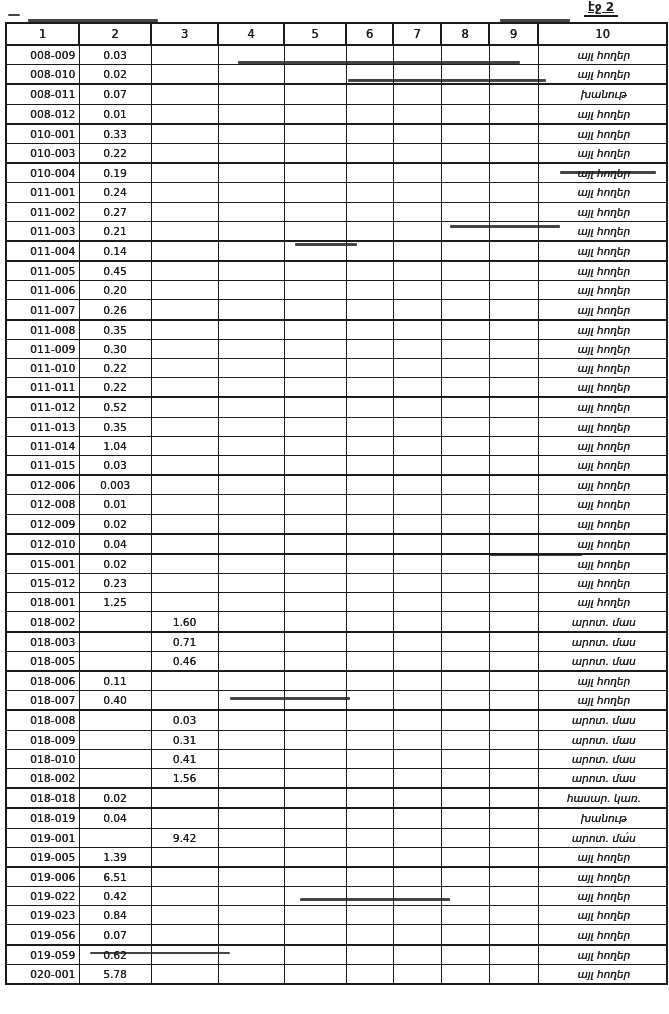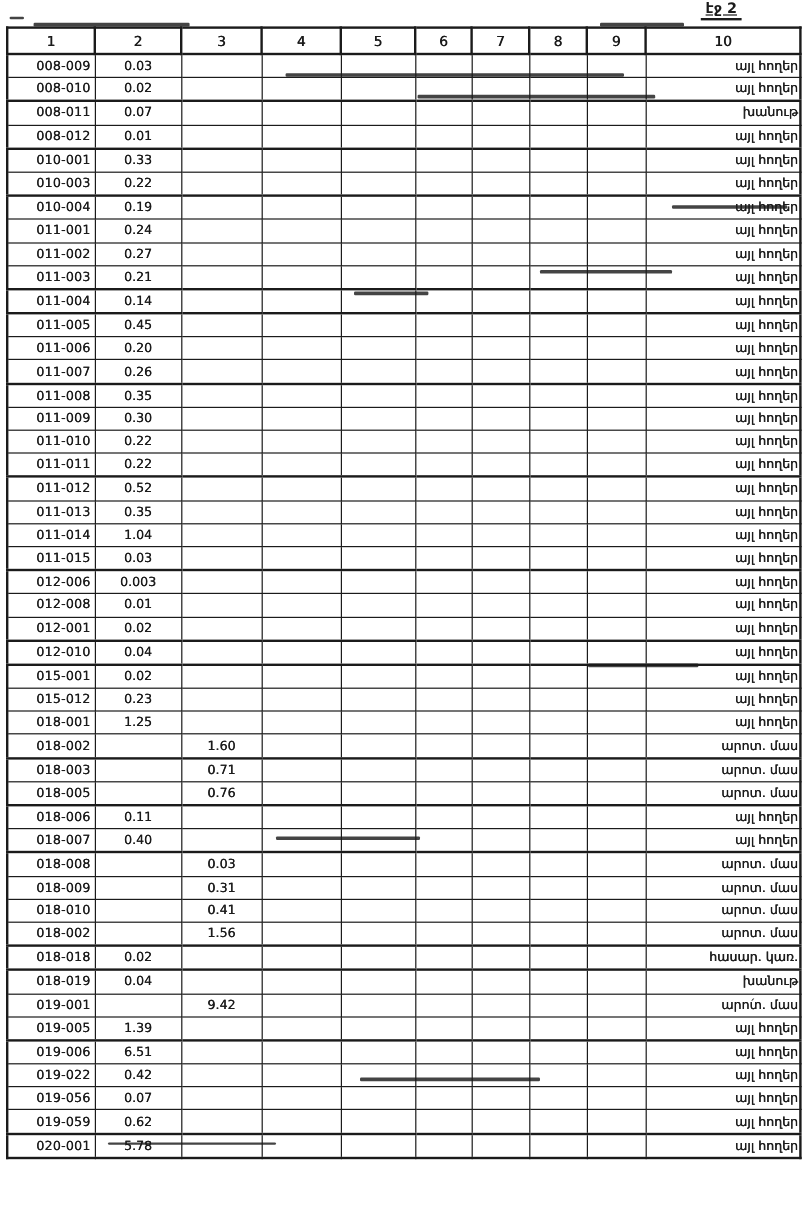--- a/index.html
+++ b/index.html
@@ -43,21 +43,21 @@
     font-size:10.5px;
     padding:0 1px;
     overflow:hidden; white-space:nowrap;
     vertical-align:middle;
     font-family:"DejaVu Sans", sans-serif;
     text-shadow:0.3px 0 0 currentColor;
   }
   .scan-table td.c1  { text-align:center; padding-left:21px; letter-spacing:0.2px; }
   .scan-table td.c2,
   .scan-table td.c3  { text-align:center; }
-  .scan-table td.c10 { text-align:right; padding-left:4px; }
+  .scan-table td.c10 { text-align:center; padding-left:4px;font-style:italic; }
   
   .scan-table tbody tr:nth-child(4n+2) td { border-bottom-width:2px; }
   .scan-table tbody tr:nth-child(7n+5) td { border-top-width:2px; }
   .smudge {
     position:absolute;
     background:var(--ink);
     opacity:0.82;
     border-radius:1px;
     pointer-events:none;
   }
@@ -381,21 +381,21 @@
         <td class="c3"></td>
         <td class="c4"></td>
         <td class="c5"></td>
         <td class="c6"></td>
         <td class="c7"></td>
         <td class="c8"></td>
         <td class="c9"></td>
         <td class="c10">այլ հողեր</td>
       </tr>
       <tr>
-        <td class="c1">012-001</td>
+        <td class="c1">012-009</td>
         <td class="c2">0.02</td>
         <td class="c3"></td>
         <td class="c4"></td>
         <td class="c5"></td>
         <td class="c6"></td>
         <td class="c7"></td>
         <td class="c8"></td>
         <td class="c9"></td>
         <td class="c10">այլ հողեր</td>
       </tr>
@@ -467,21 +467,21 @@
         <td class="c5"></td>
         <td class="c6"></td>
         <td class="c7"></td>
         <td class="c8"></td>
         <td class="c9"></td>
         <td class="c10">արոտ. մաս</td>
       </tr>
       <tr>
         <td class="c1">018-005</td>
         <td class="c2"></td>
-        <td class="c3">0.76</td>
+        <td class="c3">0.46</td>
         <td class="c4"></td>
         <td class="c5"></td>
         <td class="c6"></td>
         <td class="c7"></td>
         <td class="c8"></td>
         <td class="c9"></td>
         <td class="c10">արոտ. մաս</td>
       </tr>
       <tr>
         <td class="c1">018-006</td>
@@ -611,20 +611,32 @@
         <td class="c5"></td>
         <td class="c6"></td>
         <td class="c7"></td>
         <td class="c8"></td>
         <td class="c9"></td>
         <td class="c10">այլ հողեր</td>
       </tr>
       <tr>
         <td class="c1">019-022</td>
         <td class="c2">0.42</td>
+        <td class="c3"></td>
+        <td class="c4"></td>
+        <td class="c5"></td>
+        <td class="c6"></td>
+        <td class="c7"></td>
+        <td class="c8"></td>
+        <td class="c9"></td>
+        <td class="c10">այլ հողեր</td>
+      </tr>
+      <tr>
+        <td class="c1">019-023</td>
+        <td class="c2">0.84</td>
         <td class="c3"></td>
         <td class="c4"></td>
         <td class="c5"></td>
         <td class="c6"></td>
         <td class="c7"></td>
         <td class="c8"></td>
         <td class="c9"></td>
         <td class="c10">այլ հողեր</td>
       </tr>
       <tr>

